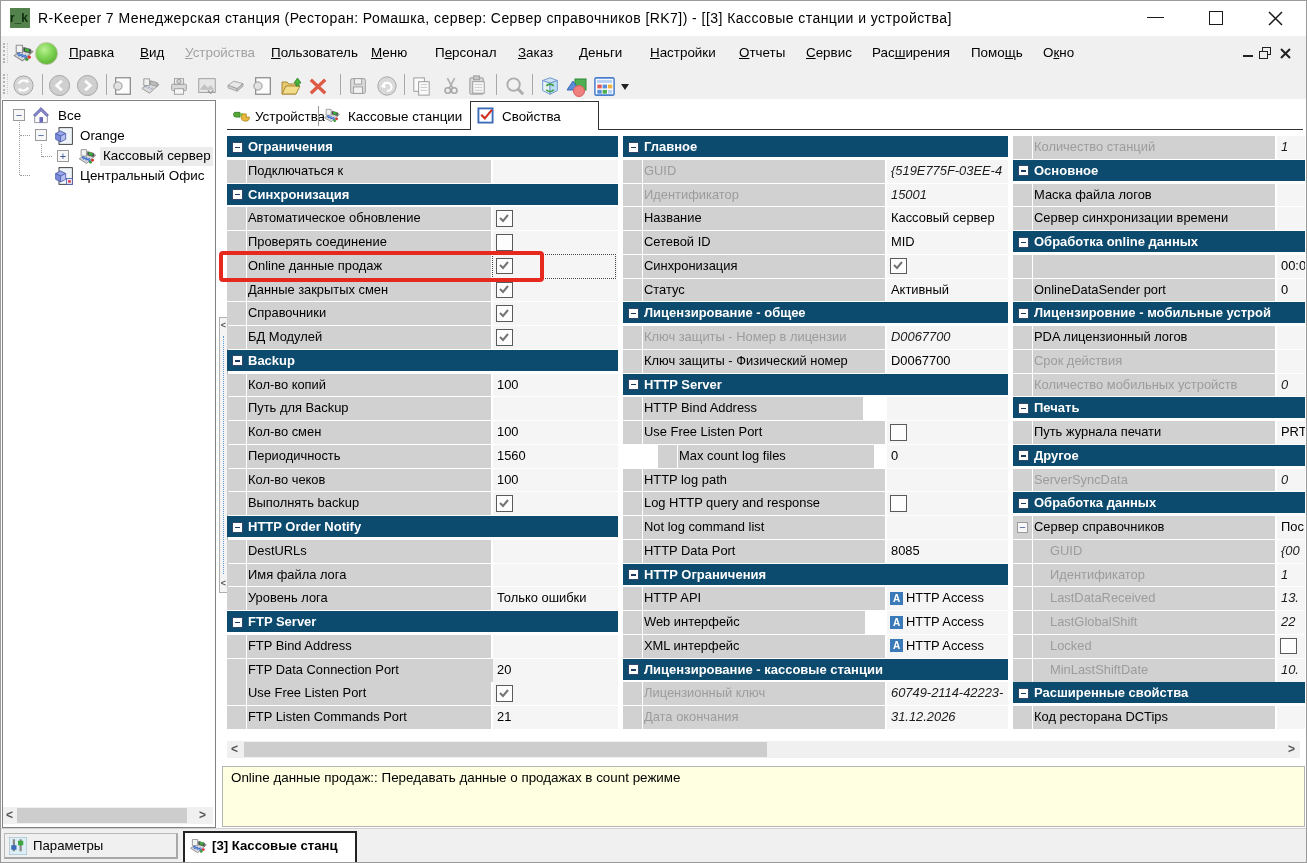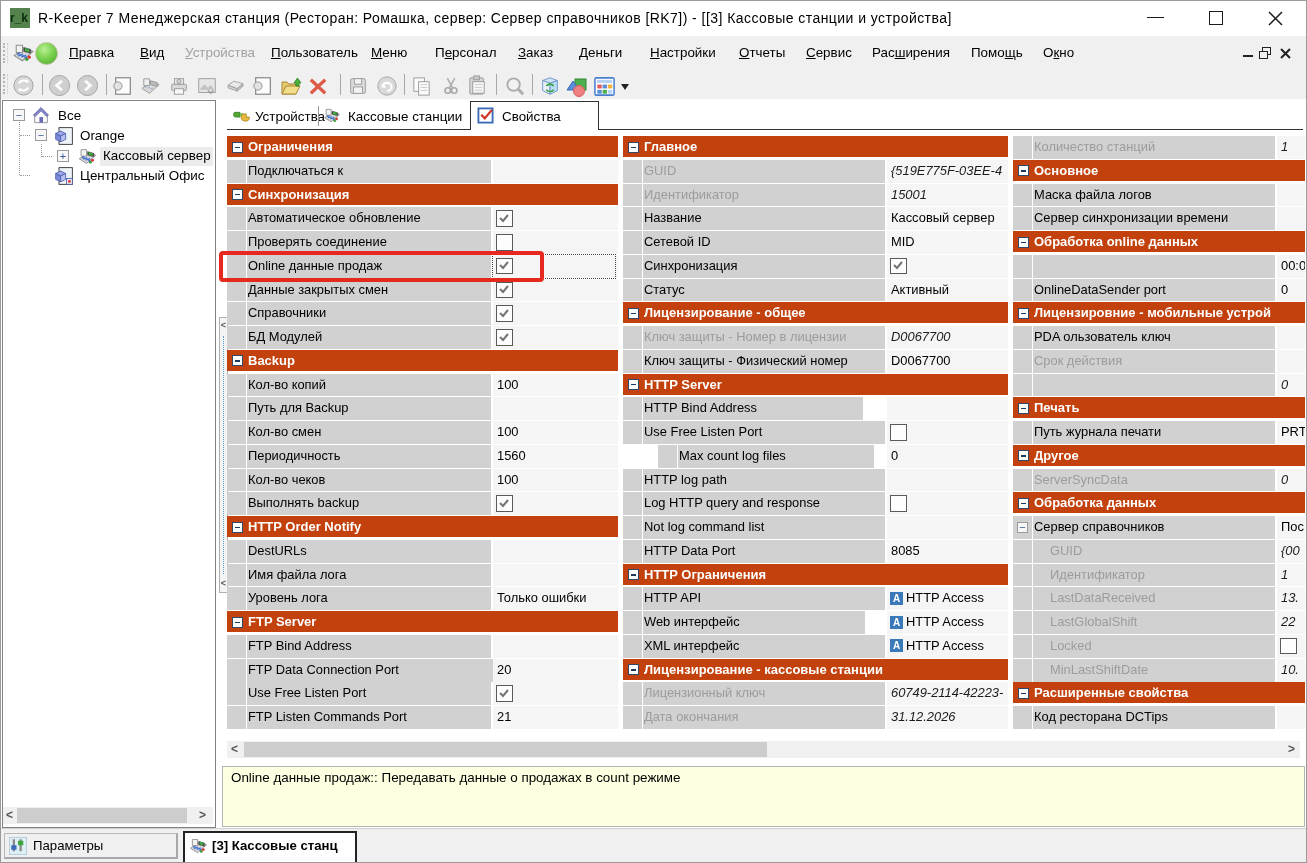--- a/index.html
+++ b/index.html
@@ -10,21 +10,21 @@
 .menubar{left:0;top:36px;width:1307px;height:34px;background:#f0f0f0}
 .toolbar{left:0;top:70px;width:1307px;height:29px;background:#f0f0f0}
 .grip{width:5px;border-left:2px dotted #b5b5b5;border-right:1px dotted #c8c8c8}
 .mi{top:36px;height:34px;line-height:34px;font-size:13.4px;color:#000;white-space:nowrap}
 .tsep{top:74px;width:1px;height:21px;background:#a8a8a8}
 .treepanel{left:2px;top:100px;width:214px;height:728px;background:#fff;border:1px solid #828282}
 .titem{font-size:13.4px;color:#000;white-space:nowrap;height:20px;line-height:20px}
 .expander{width:12px;height:12px;background:#f7f7f7;border:1px solid #9a9a9a;font-size:11px;line-height:10px;text-align:center;color:#3c5a96}
 .dotv{border-left:1px dotted #9a9a9a}
 .doth{border-top:1px dotted #9a9a9a}
-.cat{background:#c2410c;color:#fff;font-weight:bold;font-size:13px;height:21px;line-height:22.8px;white-space:nowrap;overflow:hidden}
+.cat{background:#0c4a6e;color:#fff;font-weight:bold;font-size:13px;height:21px;line-height:22.8px;white-space:nowrap;overflow:hidden}
 .catbox{left:5px;width:11px;height:11px;background:#fdfdfd;border:1px solid #30496a}
 .nm{background:#d1d1d1;color:#000;font-size:12.9px;height:22.8px;line-height:22.8px;white-space:nowrap;overflow:hidden}
 .vl{background:#f5f5f5;color:#000;font-size:12.9px;height:22.8px;line-height:22.8px;white-space:nowrap;overflow:hidden}
 .gut{left:19px;top:0;width:1px;height:22.8px;background:#fff}
 .dis{color:#9c9c9c}
 .ital{font-style:italic;color:#1c1c1c}
 .cb{width:16.5px;height:16.5px;background:#fdfdfd;border:1.6px solid #5a5a5a}
 .scroll{background:#f0f0f0}
 .thumb{background:#cdcdcd}
 .sarr{color:#555;font-weight:bold;font-size:12px;text-align:center;font-family:"Liberation Sans",sans-serif}
@@ -628,30 +628,31 @@
   </div>
 <div class="abs vl" style="left:1277px;top:278.56px;width:28px;padding-left:4px">0</div>
 <div class="abs cat" style="left:1013px;top:302.32px;width:292px">
     <div class="abs catbox" style="top:5.5px">
       <div class="abs" style="left:2px;top:4px;width:5px;height:1.4px;background:#1d3a5e"></div>
     </div>
     <div class="abs" style="left:21px">Лицензировние - мобильные устрой</div>
   </div>
 <div class="abs nm" style="left:1013px;top:326.08px;width:262px">
     <div class="abs gut"></div>
-    <div class="abs" style="left:21px">PDA ользователь ключ</div>
+    <div class="abs" style="left:21px">PDA лицензионный логов</div>
   </div>
 <div class="abs vl" style="left:1277px;top:326.08px;width:28px;padding-left:4px"></div>
 <div class="abs nm dis" style="left:1013px;top:349.84px;width:262px">
     <div class="abs gut"></div>
     <div class="abs" style="left:21px">Срок действия</div>
   </div>
 <div class="abs vl" style="left:1277px;top:349.84px;width:28px;padding-left:4px"></div>
 <div class="abs nm dis" style="left:1013px;top:373.60px;width:262px">
     <div class="abs gut"></div>
+    <div class="abs" style="left:21px">Количество мобильных устройств</div>
   </div>
 <div class="abs vl ital" style="left:1277px;top:373.60px;width:28px;padding-left:4px">0</div>
 <div class="abs cat" style="left:1013px;top:397.36px;width:292px">
     <div class="abs catbox" style="top:5.5px">
       <div class="abs" style="left:2px;top:4px;width:5px;height:1.4px;background:#1d3a5e"></div>
     </div>
     <div class="abs" style="left:21px">Печать</div>
   </div>
 <div class="abs nm" style="left:1013px;top:421.12px;width:262px">
     <div class="abs gut"></div>

